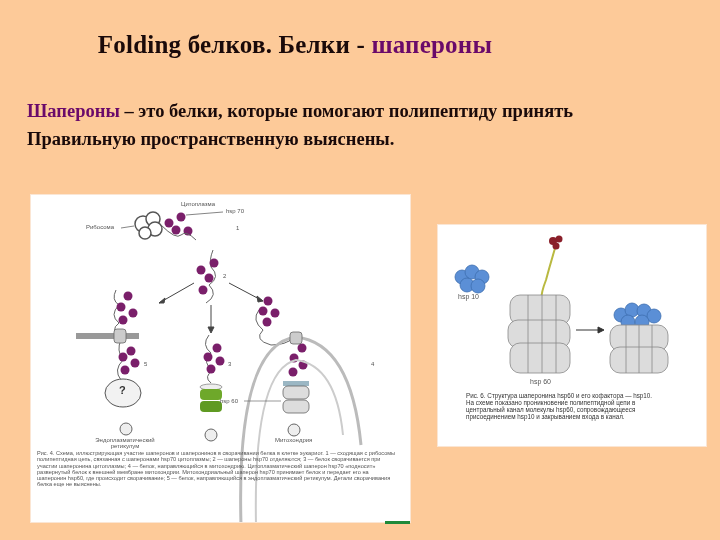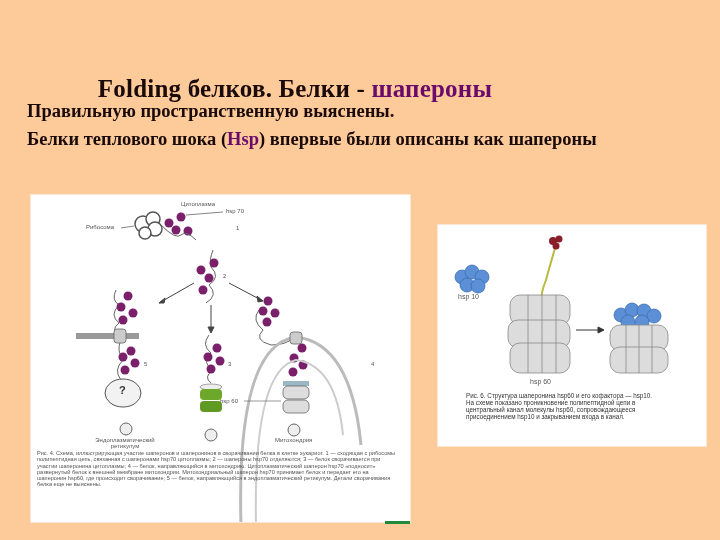--- a/index.html
+++ b/index.html
@@ -7,21 +7,20 @@
     width: 720px; height: 540px; overflow: hidden;
     background: #fdca99;
     position: relative;
     font-family: "Liberation Serif", "DejaVu Serif", serif;
   }
   .slide-title {
     position: absolute; left: 0; top: 31px; width: 590px;
     text-align: center;
     font-size: 25px; font-weight: bold; color: #1a0a0a;
     letter-spacing: 0.2px;
-    margin-top: 44px;
   }
   .slide-title .accent { color: #6a0a6a; }
   .body-text {
     position: absolute; left: 27px; top: 97px; width: 680px;
     font-size: 18.5px; font-weight: bold; color: #1a0a0a;
     line-height: 28px;
   }
   .body-text .accent { color: #6a0a6a; }
   .line { display: block; white-space: nowrap; }
 
@@ -51,22 +50,22 @@
   }
 </style>
 </head>
 <body>
 
 <div class="slide-title">
   <span>Folding белков. Белки - </span><span class="accent">шапероны</span>
 </div>
 
 <div class="body-text">
+  <span class="line"><span class="accent">Шапероны</span><span> – это белки, которые помогают полипептиду принять</span></span>
   <span class="line">Правильную пространственную выяснены.</span>
-  <span class="line"><span>Белки теплового шока (</span><span class="accent">Hsp</span><span>) впервые были описаны как шапероны</span></span>
 </div>
 
 <div class="figure" id="fig-left">
   <svg width="379" height="327" viewBox="0 0 379 327">
 
     <g fill="#fff" stroke="#555" stroke-width="1.5">
       <circle cx="112" cy="29" r="8"></circle>
         <circle cx="122" cy="24" r="7"></circle>
         <circle cx="124" cy="34" r="7"></circle>
         <circle cx="114" cy="38" r="6"></circle>

